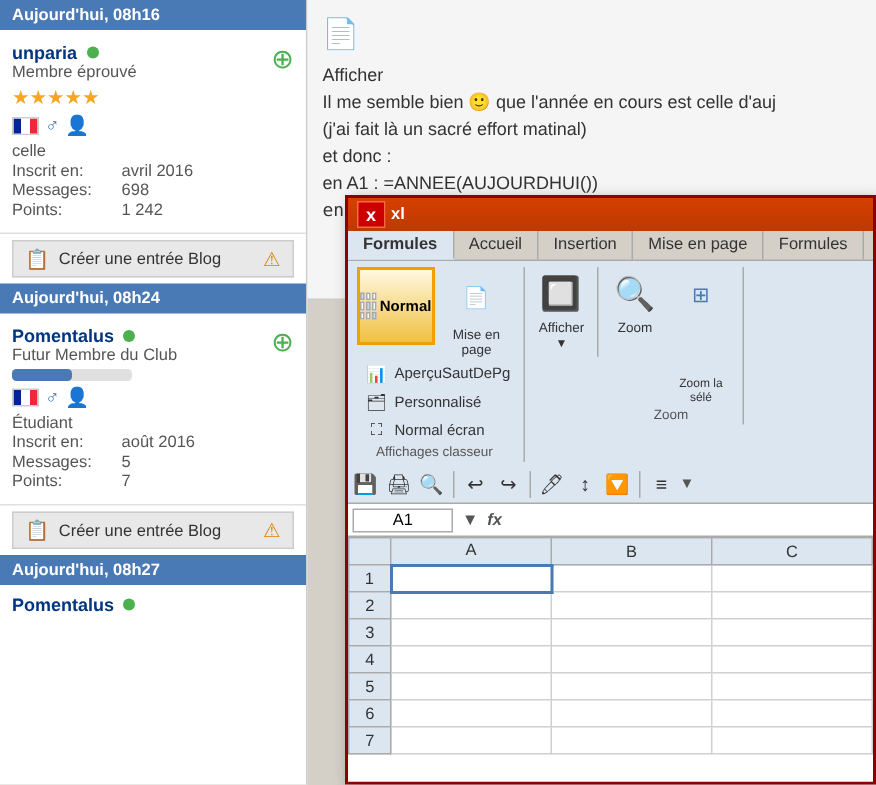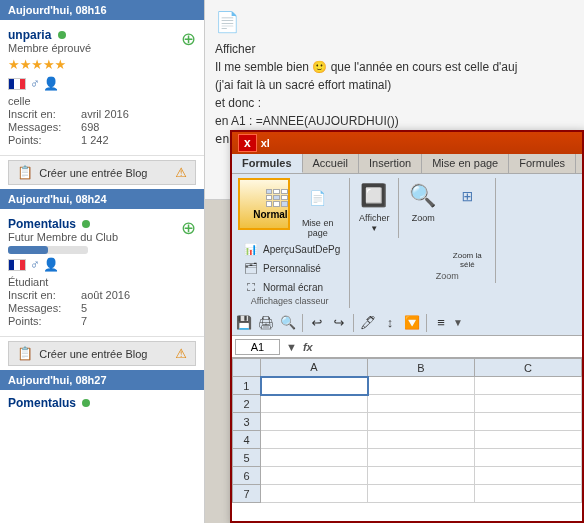--- a/index.html
+++ b/index.html
@@ -226,22 +226,22 @@
       font-size: 9px;
       color: #555;
       margin-top: auto;
       text-align: center;
     }
 
     .normal-btn {
       background: linear-gradient(180deg, #fff8e0 0%, #f0c040 100%);
       border: 2px solid #f0a000;
       width: 52px; height: 52px;
-      display: flex; flex-direction: column;
-      align-items: flex-end; justify-content: center;
+      display: flex; flex-direction: row;
+      align-items: center; justify-content: center;
       cursor: pointer;
       font-size: 10px;
       font-weight: bold;
       gap: 2px;
     }
 
     .normal-btn-icon {
       display: grid;
       grid-template-columns: 1fr 1fr 1fr;
       gap: 1px;
@@ -323,21 +323,21 @@
       border-bottom: 1px solid #aaa;
       padding: 1px 3px;
       height: 22px;
       gap: 4px;
     }
 
     .cell-ref {
       border: 1px solid #aaa;
       padding: 1px 4px;
       font-size: 11px;
-      width: 45px;
+      width: 67px;
       text-align: center;
       background: #fff;
     }
 
     .formula-input {
       flex: 1;
       border: none;
       outline: none;
       font-size: 11px;
       padding: 1px 4px;

